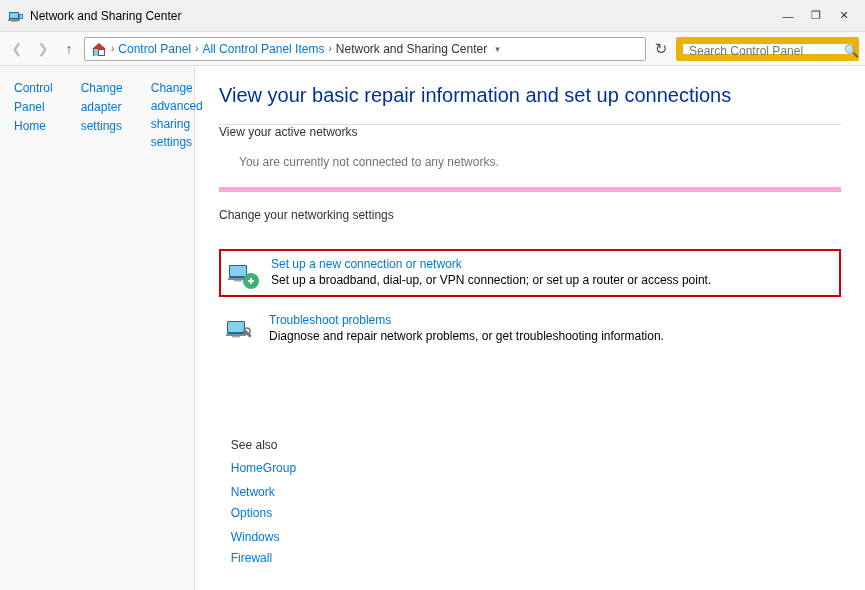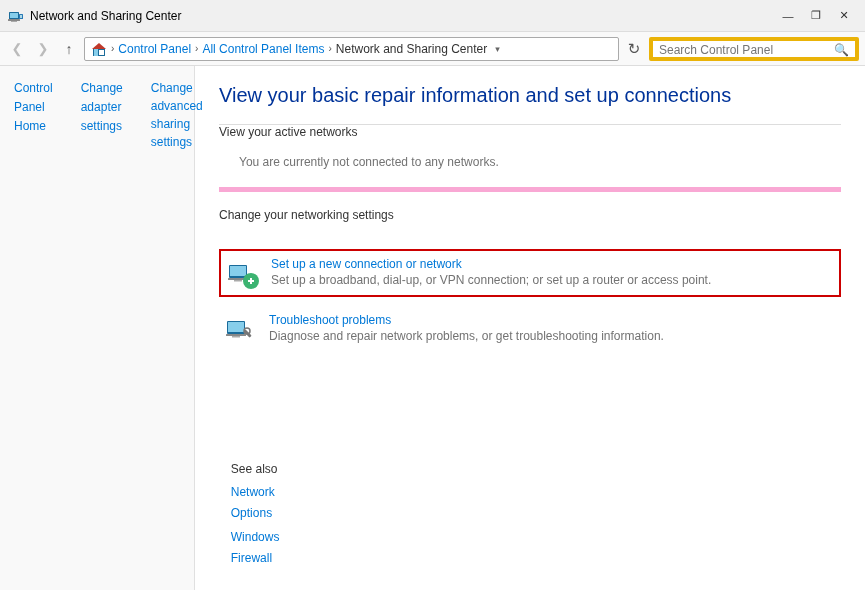--- a/index.html
+++ b/index.html
@@ -122,26 +122,26 @@
       background: none;
       border: 1px solid transparent;
       cursor: pointer;
       display: flex;
       align-items: center;
       justify-content: center;
       font-size: 13px;
       color: #555;
     }
     .search-box {
-      width: 210px;
+      width: 183px;
       height: 24px;
-      border: 4px solid #eab308;
+      border: 7px solid #eab308;
       border-radius: 2px;
       display: flex;
-      align-items: flex-end;
+      align-items: flex-start;
       padding: 0 6px;
       background: #fff;
     }
     .search-input {
       flex: 1;
       border: none;
       outline: none;
       font-size: 12px;
       background: transparent;
       color: #999;
@@ -259,21 +259,21 @@
       gap: 2px;
     }
     .network-action-link {
       color: #0078d7;
       font-size: 12px;
       cursor: pointer;
       text-decoration: none;
     }
     .network-action-desc {
       font-size: 12px;
-      color: #737373;
+      color: #000000;
     }
 
     
     .divider-line {
       border: none;
       border-top: 1px solid #ddd;
       margin: 0;
     }
   </style>
 </head>
@@ -329,20 +329,21 @@
 
 <div class="main-content">
 
   <div class="sidebar">
     <a class="sidebar-link">Control Panel Home</a>
     <a class="sidebar-link">Change adapter settings</a>
     <a class="sidebar-link" style="white-space: normal; line-height: 1.5;">Change advanced sharing<br>settings</a>
 
     <div class="sidebar-section">
       <div class="sidebar-section-title">See also</div>
+      <a class="sidebar-section-link">HomeGroup</a>
       <a class="sidebar-section-link">Network Options</a>
       <a class="sidebar-section-link">Windows Firewall</a>
     </div>
   </div>
 
   <div class="content-area">
     <div class="content-title">View your basic repair information and set up connections</div>
 
     <hr class="divider-line">
 

